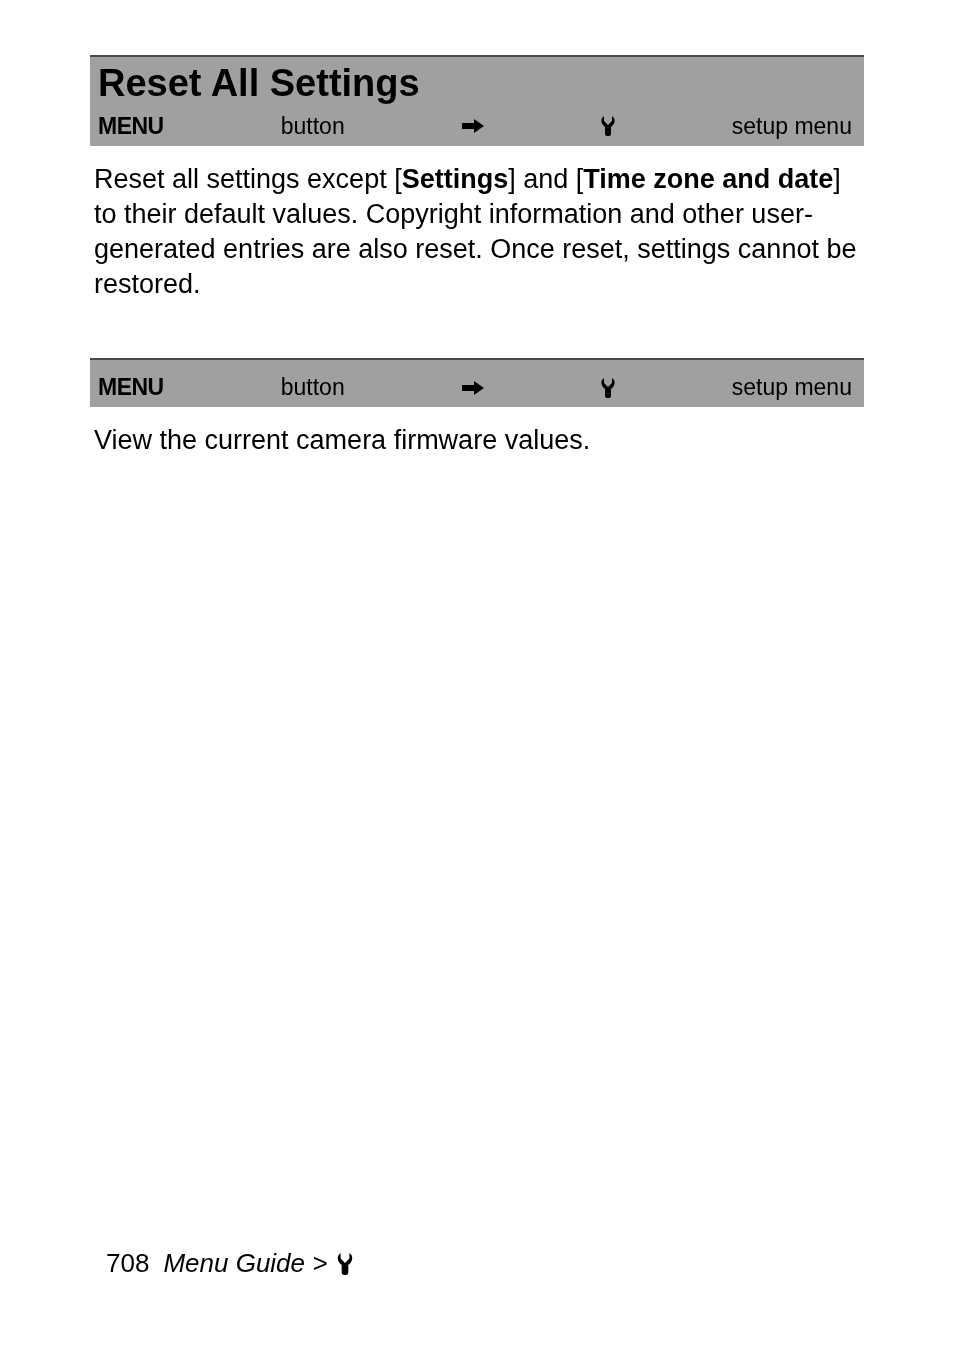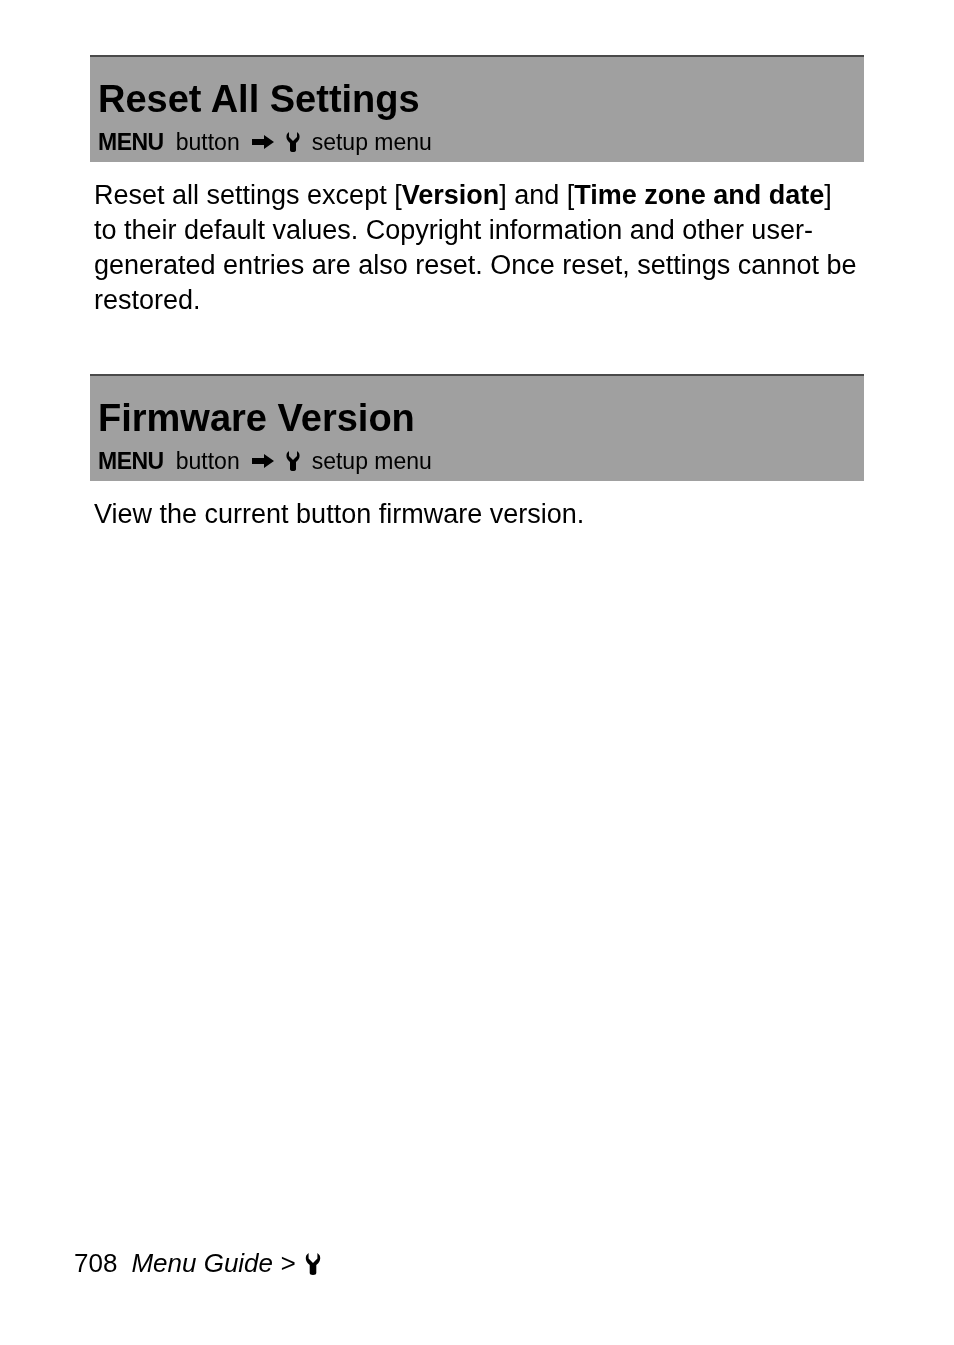--- a/index.html
+++ b/index.html
@@ -8,33 +8,33 @@
       height: 1345px;
       font-family: -apple-system, BlinkMacSystemFont, "Segoe UI", Helvetica, Arial, sans-serif;
       color: #000;
       background: #fff;
       position: relative;
       padding: 55px 90px 0 90px;
     }
     .section-header {
       background: #a0a0a0;
       border-top: 2px solid #4a4a4a;
-      padding: 22px 8px 6px 8px;
+      padding: 6px 8px 6px 8px;
       position: relative;
     }
     .section-title {
       font-size: 38px;
       font-weight: 700;
       line-height: 1.1;
     }
     .breadcrumb {
       display: flex;
-      justify-content: flex-start;
+      justify-content: space-between;
       align-items: center;
-      gap: 12px;
+      gap: 2px;
       font-size: 23px;
       margin-top: 8px;
       padding-right: 4px;
     }
     .menu-label {
       font-weight: 700;
       font-stretch: condensed;
       letter-spacing: -0.5px;
     }
     .arrow-right {
@@ -50,21 +50,21 @@
       line-height: 1.3;
       margin-top: 16px;
       padding: 0 4px;
     }
     .body-text p { margin-bottom: 6px; }
     .body-text b { font-weight: 700; }
     .section2 { margin-top: 56px; }
     .footer {
       position: absolute;
       bottom: 66px;
-      left: 74px;
+      left: 106px;
       display: flex;
       align-items: flex-end;
       gap: 14px;
       font-size: 26px;
     }
     .page-number { font-size: 26px; }
     .footer-text-wrap {
       display: flex;
       align-items: center;
       gap: 6px;
@@ -84,40 +84,39 @@
       <path d="M0 4 L12 4 L12 0 L22 7 L12 14 L12 10 L0 10 Z" fill="#000"></path>
     </svg>
     <svg class="wrench-icon" viewBox="0 0 14 20">
       <path d="M3 0 L3 5 L7 9 L11 5 L11 0 L13 2 Q15 7 10 11 L10 18 Q10 20 7 20 Q4 20 4 18 L4 11 Q-1 7 1 2 Z" fill="#000"></path>
     </svg>
     <span>setup menu</span>
   </div>
 </div>
 
 <div class="body-text">
-  <p>Reset all settings except [<b>Version</b>] and [<b>Time zone and date</b>] to their default values. Copyright information and other user-generated entries are also reset. Once reset, settings cannot be restored.</p>
+  <p>Reset all settings except [<b>Settings</b>] and [<b>Time zone and date</b>] to their default values. Copyright information and other user-generated entries are also reset. Once reset, settings cannot be restored.</p>
 </div>
 
 <div class="section2">
   <div class="section-header">
-    <div class="section-title">Firmware Version</div>
     <div class="breadcrumb">
       <span class="menu-label">MENU</span>
       <span>button</span>
       <svg class="arrow-right" viewBox="0 0 22 14">
         <path d="M0 4 L12 4 L12 0 L22 7 L12 14 L12 10 L0 10 Z" fill="#000"></path>
       </svg>
       <svg class="wrench-icon" viewBox="0 0 14 20">
         <path d="M3 0 L3 5 L7 9 L11 5 L11 0 L13 2 Q15 7 10 11 L10 18 Q10 20 7 20 Q4 20 4 18 L4 11 Q-1 7 1 2 Z" fill="#000"></path>
       </svg>
       <span>setup menu</span>
     </div>
   </div>
   <div class="body-text">
-    <p>View the current button firmware version.</p>
+    <p>View the current camera firmware values.</p>
   </div>
 </div>
 
 <div class="footer">
   <span class="page-number">708</span>
   <div class="footer-text-wrap">
     <span>Menu Guide &gt;</span>
     <svg class="footer-wrench" viewBox="0 0 14 20">
       <path d="M3 0 L3 5 L7 9 L11 5 L11 0 L13 2 Q15 7 10 11 L10 18 Q10 20 7 20 Q4 20 4 18 L4 11 Q-1 7 1 2 Z" fill="#000"></path>
     </svg>

